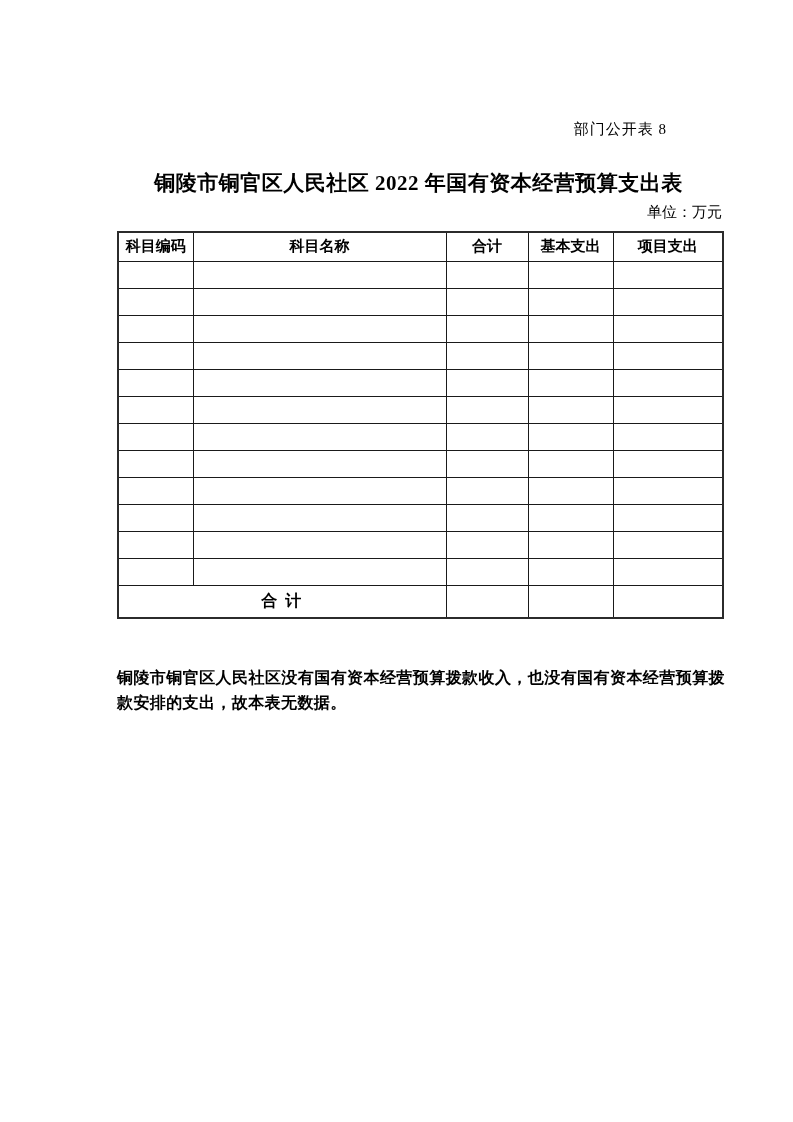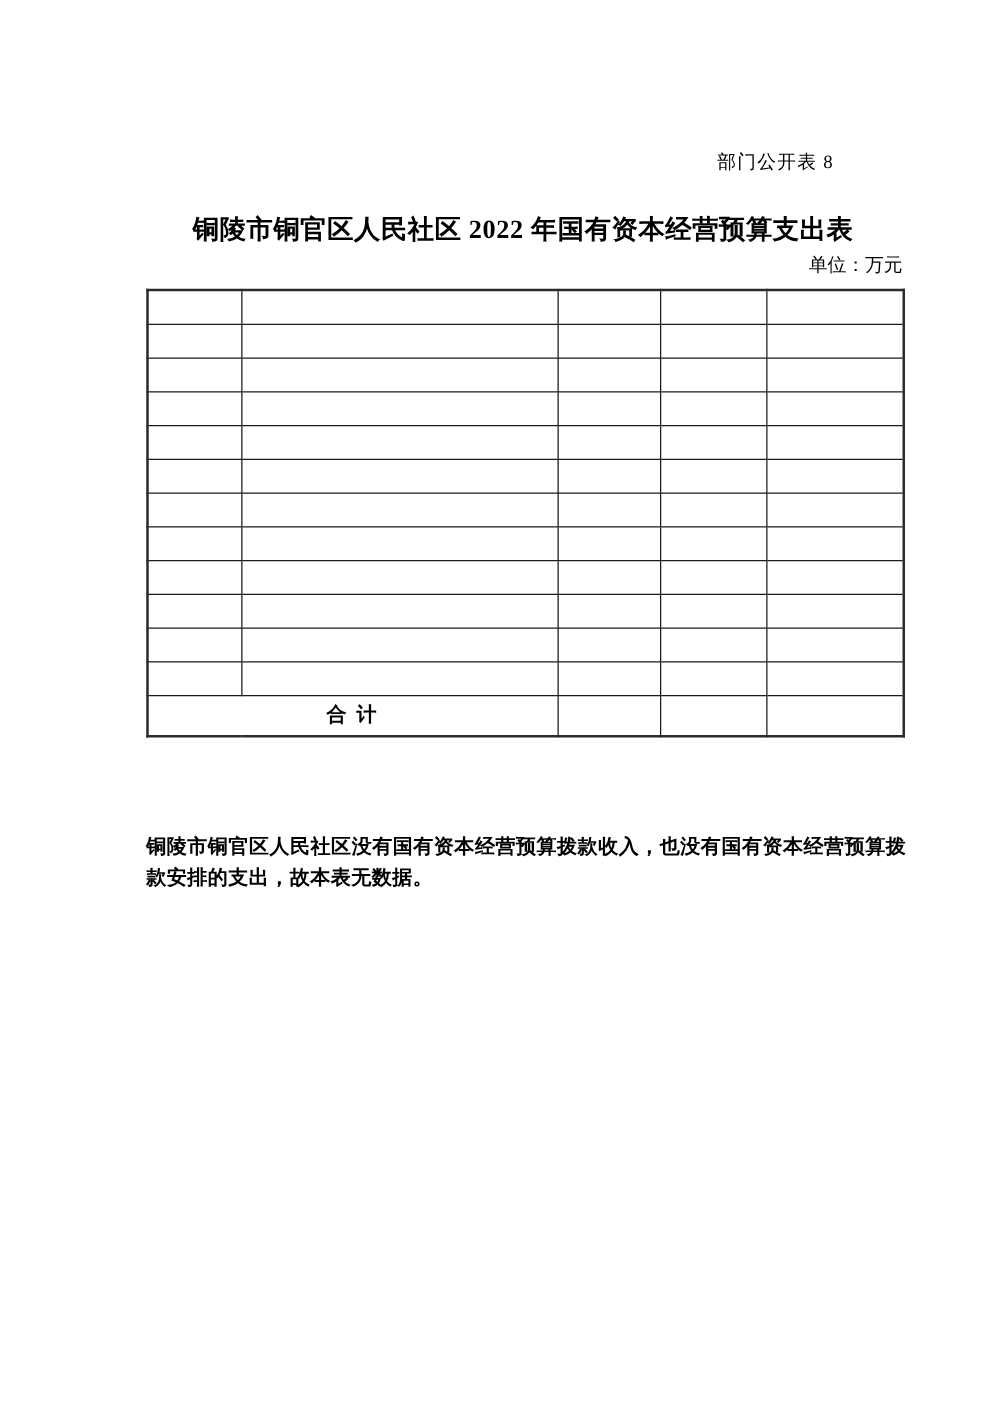--- a/index.html
+++ b/index.html
@@ -109,20 +109,27 @@
 
   <table class="budget-table">
     <colgroup>
       <col style="width:75px">
       <col style="width:253px">
       <col style="width:82px">
       <col style="width:85px">
       <col style="width:110px">
     </colgroup>
     <thead>
+      <tr class="column-header-row">
+        <th>科目编码</th>
+        <th>科目名称</th>
+        <th>合计</th>
+        <th>基本支出</th>
+        <th>项目支出</th>
+      </tr>
     </thead>
     <tbody>
 
     <tr class="data-row">
           <td>&nbsp;</td>
           <td>&nbsp;</td>
           <td>&nbsp;</td>
           <td>&nbsp;</td>
           <td>&nbsp;</td>
         </tr>

